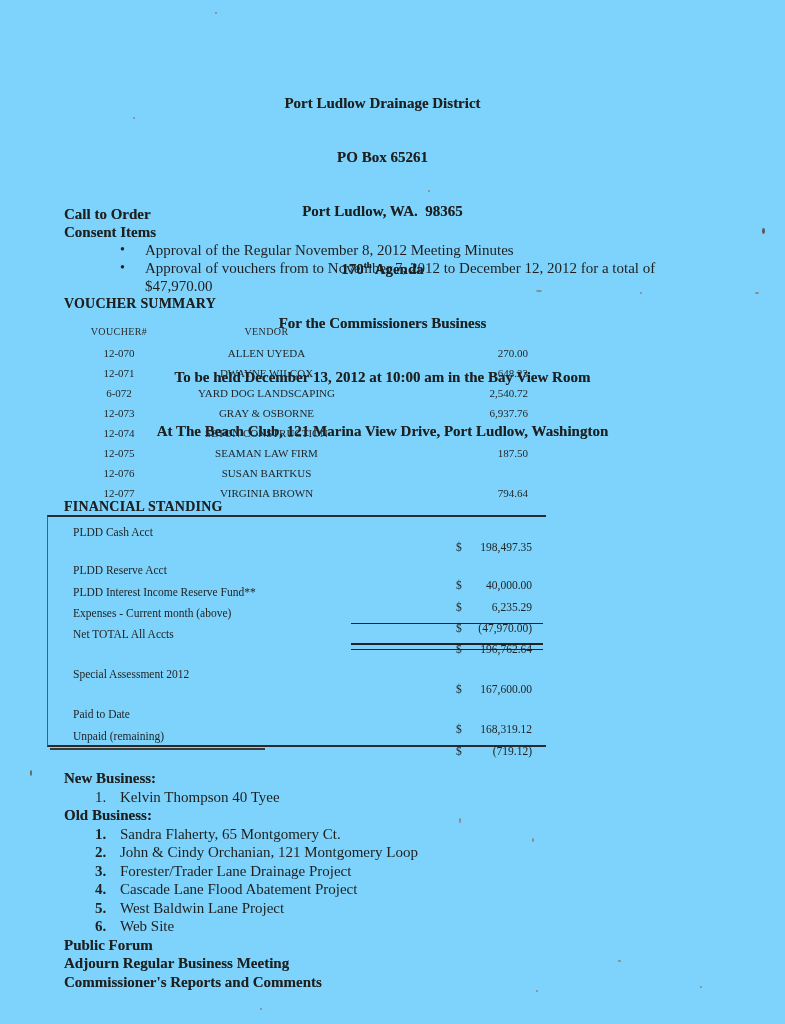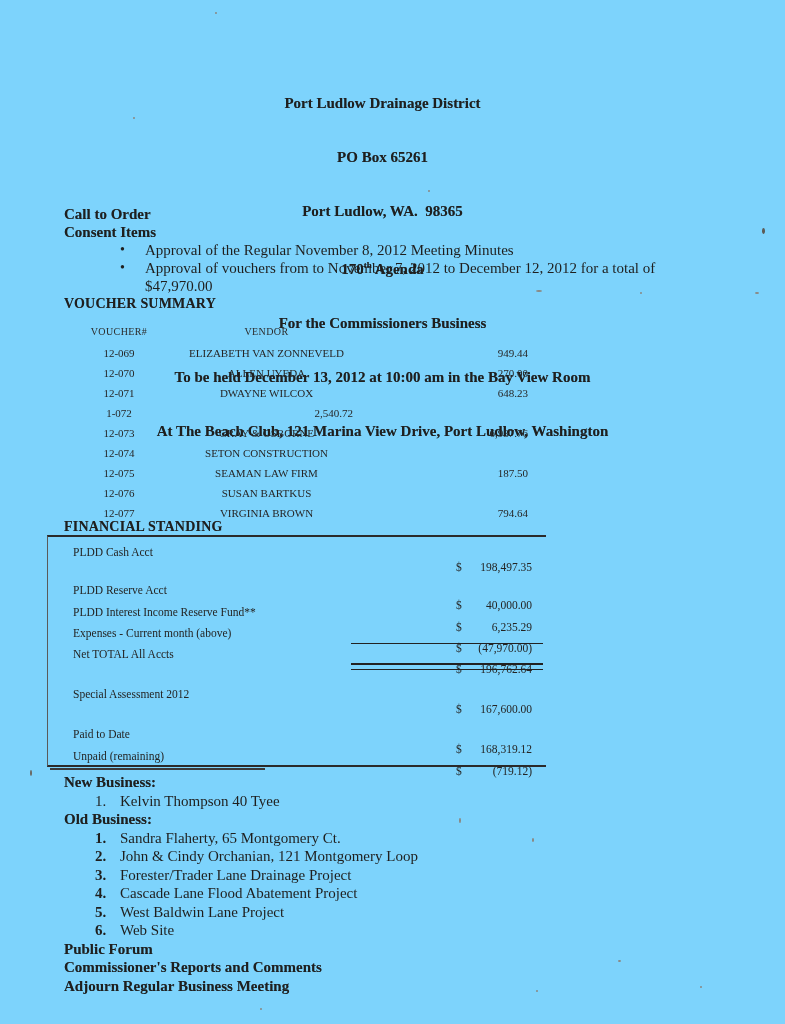--- a/index.html
+++ b/index.html
@@ -57,21 +57,21 @@
   .r-expenses{height:19px;padding-top:2px;}
   .r-net{height:22px;padding-top:2px;}
   .r-special{height:38px;padding-top:18px;}
   .r-paid{height:20px;padding-top:2px;}
   .r-unpaid{height:16px;padding-top:2px;}
   .rule-single{position:absolute;left:303px;right:3px;bottom:1px;border-bottom:1.5px solid #222;}
   .rule-double{position:absolute;left:303px;right:3px;bottom:-1px;height:4px;border-top:2px solid #222;border-bottom:1.5px solid #222;}
   .bottom-heavy{position:absolute;left:2px;width:215px;bottom:-5px;border-bottom:2px solid #3a3a3a;}
 
   
-  .agenda{margin-top:6px;}
+  .agenda{margin-top:22px;}
   .agenda .h-bold{line-height:18.5px;}
   .numlist{margin-left:31px;}
   .numitem{display:flex;font-size:15px;line-height:18.5px;}
   .numitem .num{width:25px;flex:none;}
   .numitem.boldnum .num{font-weight:bold;}
 
   .speck{position:absolute;background:#8a8a86;border-radius:45%;}
 </style>
 </head>
 <body>
@@ -106,36 +106,32 @@
     </div>
 
     <div class="caps-head">VOUCHER SUMMARY</div>
 
     <div class="vtable">
       <div class="vrow vhead">
         <div class="c1">VOUCHER#</div>
         <div class="c2">VENDOR</div>
       </div>
       <div class="vrow">
-        <div class="c1">12-069</div>
-        <div class="c2">ELIZABETH VAN ZONNEVELD</div>
-        <div class="c3">949.44</div>
-      </div>
-      <div class="vrow">
         <div class="c1">12-070</div>
         <div class="c2">ALLEN UYEDA</div>
         <div class="c3">270.00</div>
       </div>
       <div class="vrow">
         <div class="c1">12-071</div>
         <div class="c2">DWAYNE WILCOX</div>
         <div class="c3">648.23</div>
       </div>
       <div class="vrow">
-        <div class="c1">1-072</div>
+        <div class="c1">6-072</div>
+        <div class="c2">YARD DOG LANDSCAPING</div>
         <div class="c3">2,540.72</div>
       </div>
       <div class="vrow">
         <div class="c1">12-073</div>
         <div class="c2">GRAY &amp; OSBORNE</div>
         <div class="c3">6,937.76</div>
       </div>
       <div class="vrow">
         <div class="c1">12-074</div>
         <div class="c2">SETON CONSTRUCTION</div>
@@ -253,22 +249,22 @@
           <span class="num">5.</span>
           <span>West Baldwin Lane Project</span>
         </div>
         <div class="numitem boldnum">
           <span class="num">6.</span>
           <span>Web Site</span>
         </div>
       </div>
 
       <div class="h-bold">Public Forum</div>
+      <div class="h-bold">Adjourn Regular Business Meeting</div>
       <div class="h-bold">Commissioner's Reports and Comments</div>
-      <div class="h-bold">Adjourn Regular Business Meeting</div>
     </div>
 
   </div>
 
   <div class="speck" style="left:215px;top:12px;width:2px;height:2px;"></div>
   <div class="speck" style="left:762px;top:228px;width:3px;height:6px;background:#5c5c58;"></div>
   <div class="speck" style="left:133px;top:117px;width:2px;height:2px;"></div>
   <div class="speck" style="left:428px;top:190px;width:2px;height:2px;"></div>
   <div class="speck" style="left:536px;top:290px;width:6px;height:2px;"></div>
   <div class="speck" style="left:640px;top:292px;width:2px;height:2px;"></div>

